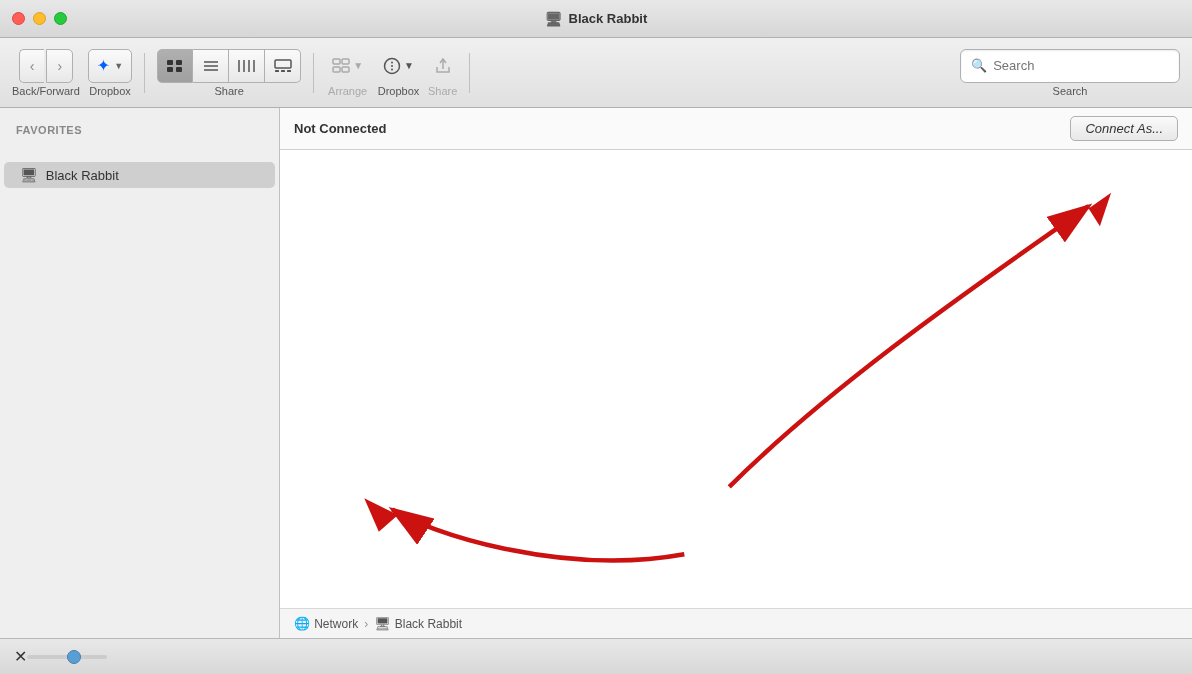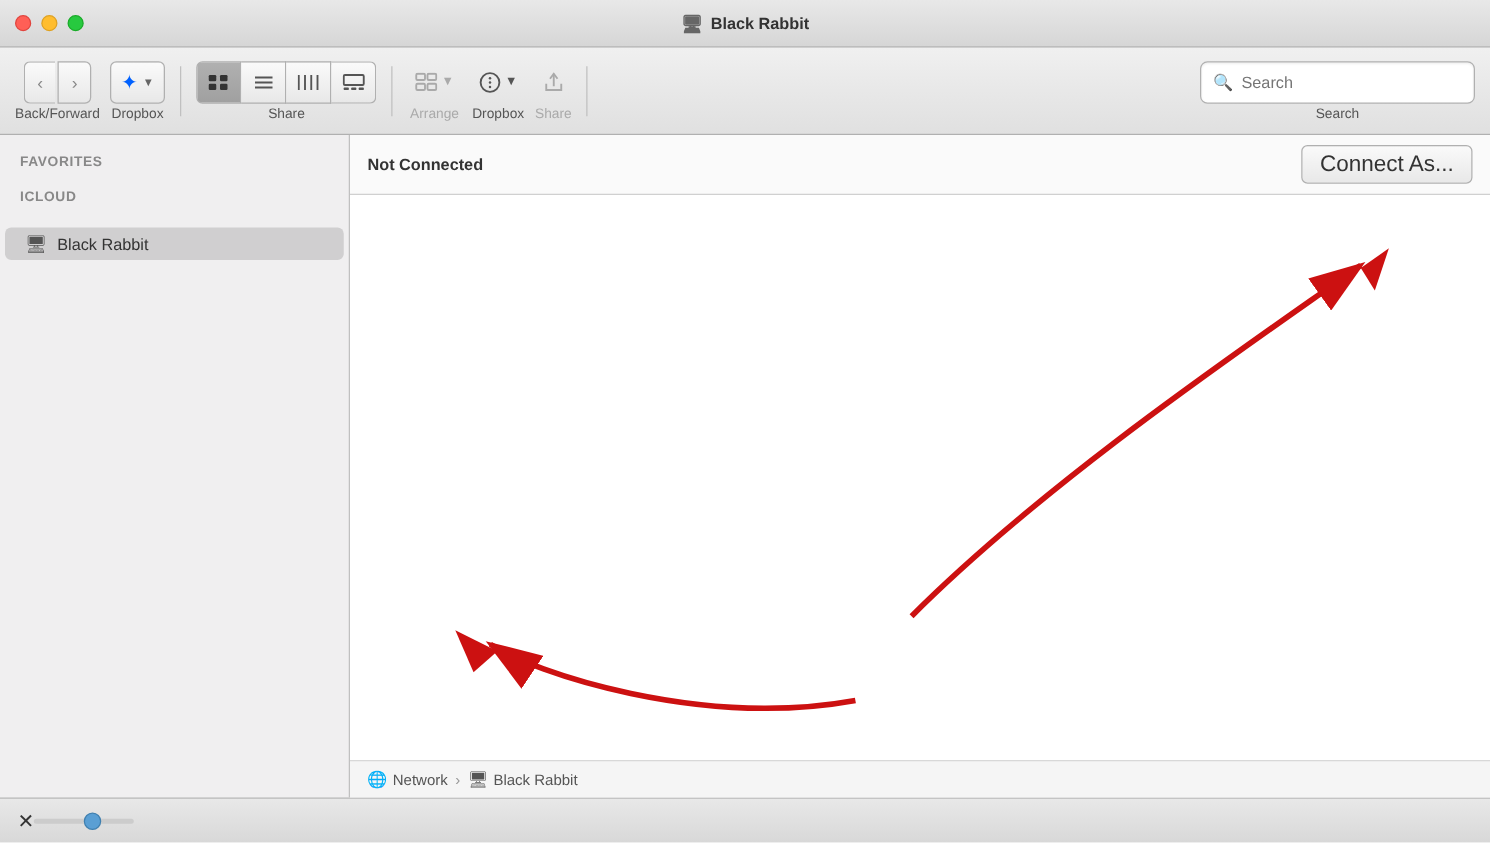--- a/index.html
+++ b/index.html
@@ -270,23 +270,24 @@
     .not-connected-label {
       font-size: 13px;
       font-weight: 600;
       color: #333;
     }
     .connect-as-btn {
       background: linear-gradient(to bottom, #fafafa, #e8e8e8);
       border: 1px solid #b0b0b0;
       border-radius: 5px;
       padding: 4px 14px;
-      font-size: 18px;
+      font-size: 13px;
       cursor: pointer;
       color: #333;
+      font-style: italic;
     }
 
     .content-body {
       flex: 1;
       background: #fff;
       position: relative;
     }
 
     
     .arrows-overlay {
@@ -480,21 +481,20 @@
     <span class="toolbar-label">Search</span>
   </div>
 
 </div>
 
 <div class="main-area">
 
   <div class="sidebar">
     <div class="sidebar-section-label">Favorites</div>
     <div class="sidebar-spacer"></div>
-    <div class="sidebar-section-label">iCloud</div>
     <div class="sidebar-spacer"></div>
     <div class="sidebar-spacer"></div>
     <div class="sidebar-item selected">
       <span class="sidebar-item-icon">🖥</span>
       <span>Black Rabbit</span>
     </div>
   </div>
 
   <div class="content-area">
     <div class="content-header">

